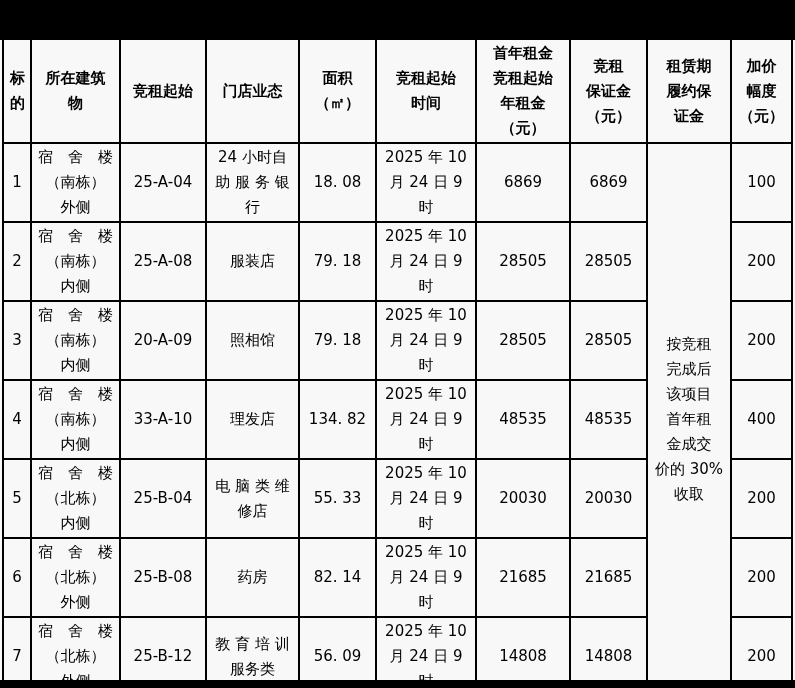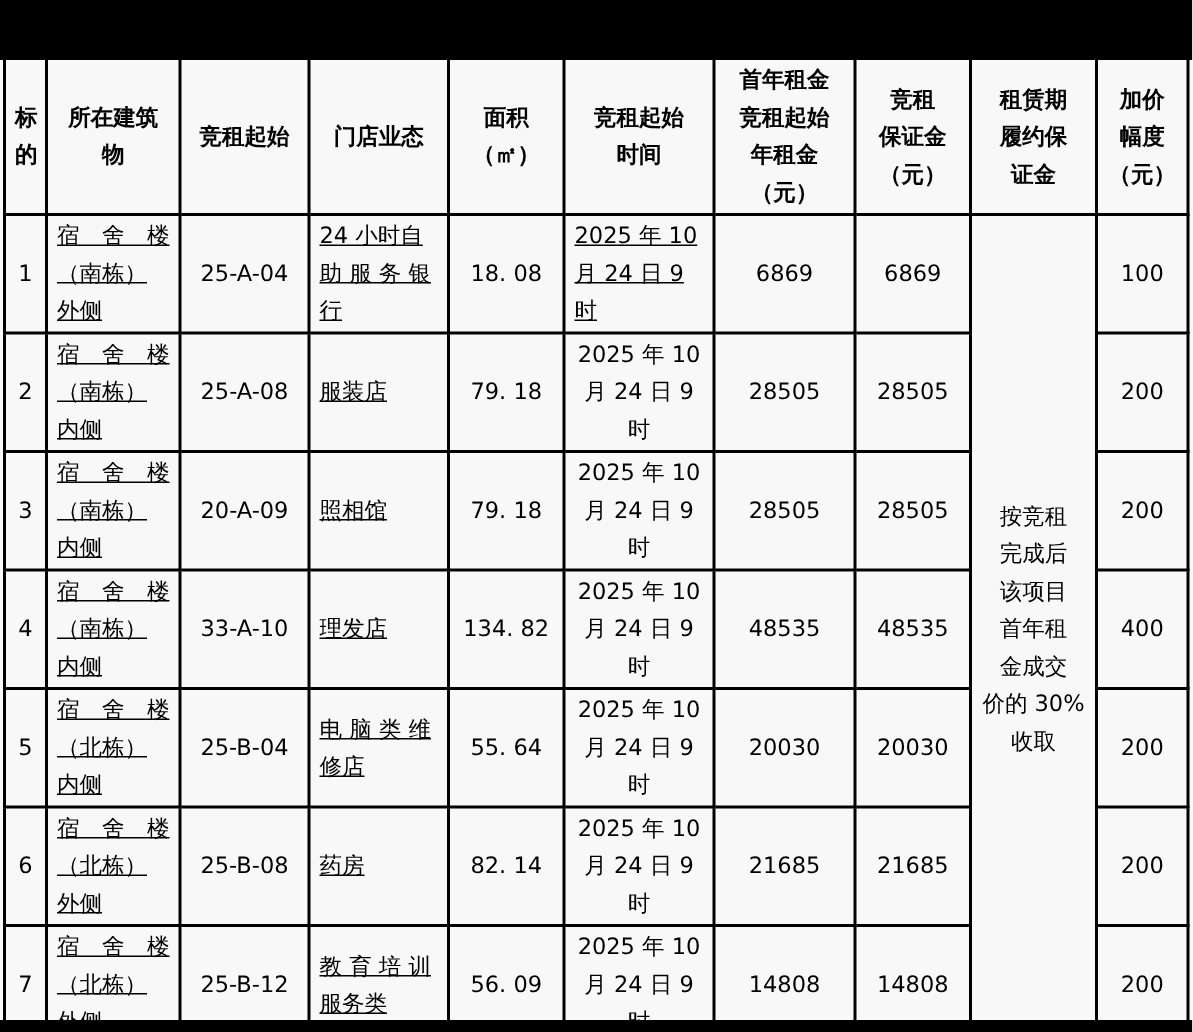--- a/index.html
+++ b/index.html
@@ -27,21 +27,21 @@
     vertical-align:middle;
     padding:1px 6px;
     white-space:pre-line;
     overflow:hidden;
     font-weight:normal;
   }
   .rent-table thead tr{height:100px;}
   .rent-table tbody tr{height:78px;}
   .rent-table th{font-weight:bold;text-align:center;}
   .ac{text-align:center;}
-  .al{text-align:left;text-decoration:underline;}
+  .al{text-align:center;}
 </style>
 </head>
 <body>
 
 <div class="screen">
   <table class="rent-table">
     <colgroup>
         <col style="width: 28px;">
         <col style="width: 89px;">
         <col style="width: 86px;">
@@ -151,21 +151,21 @@
           <td class="ac">400</td>
         </tr>
         <tr>
           <td class="ac">5</td>
           <td class="al">宿　舍　楼
 （北栋）
 内侧</td>
           <td class="ac">25-B-04</td>
           <td class="al">电 脑 类 维
 修店</td>
-          <td class="ac">55. 64</td>
+          <td class="ac">55. 33</td>
           <td class="ac">2025 年 10
 月 24 日 9
 时</td>
           <td class="ac">20030</td>
           <td class="ac">20030</td>
           <td class="ac">200</td>
         </tr>
         <tr>
           <td class="ac">6</td>
           <td class="al">宿　舍　楼

